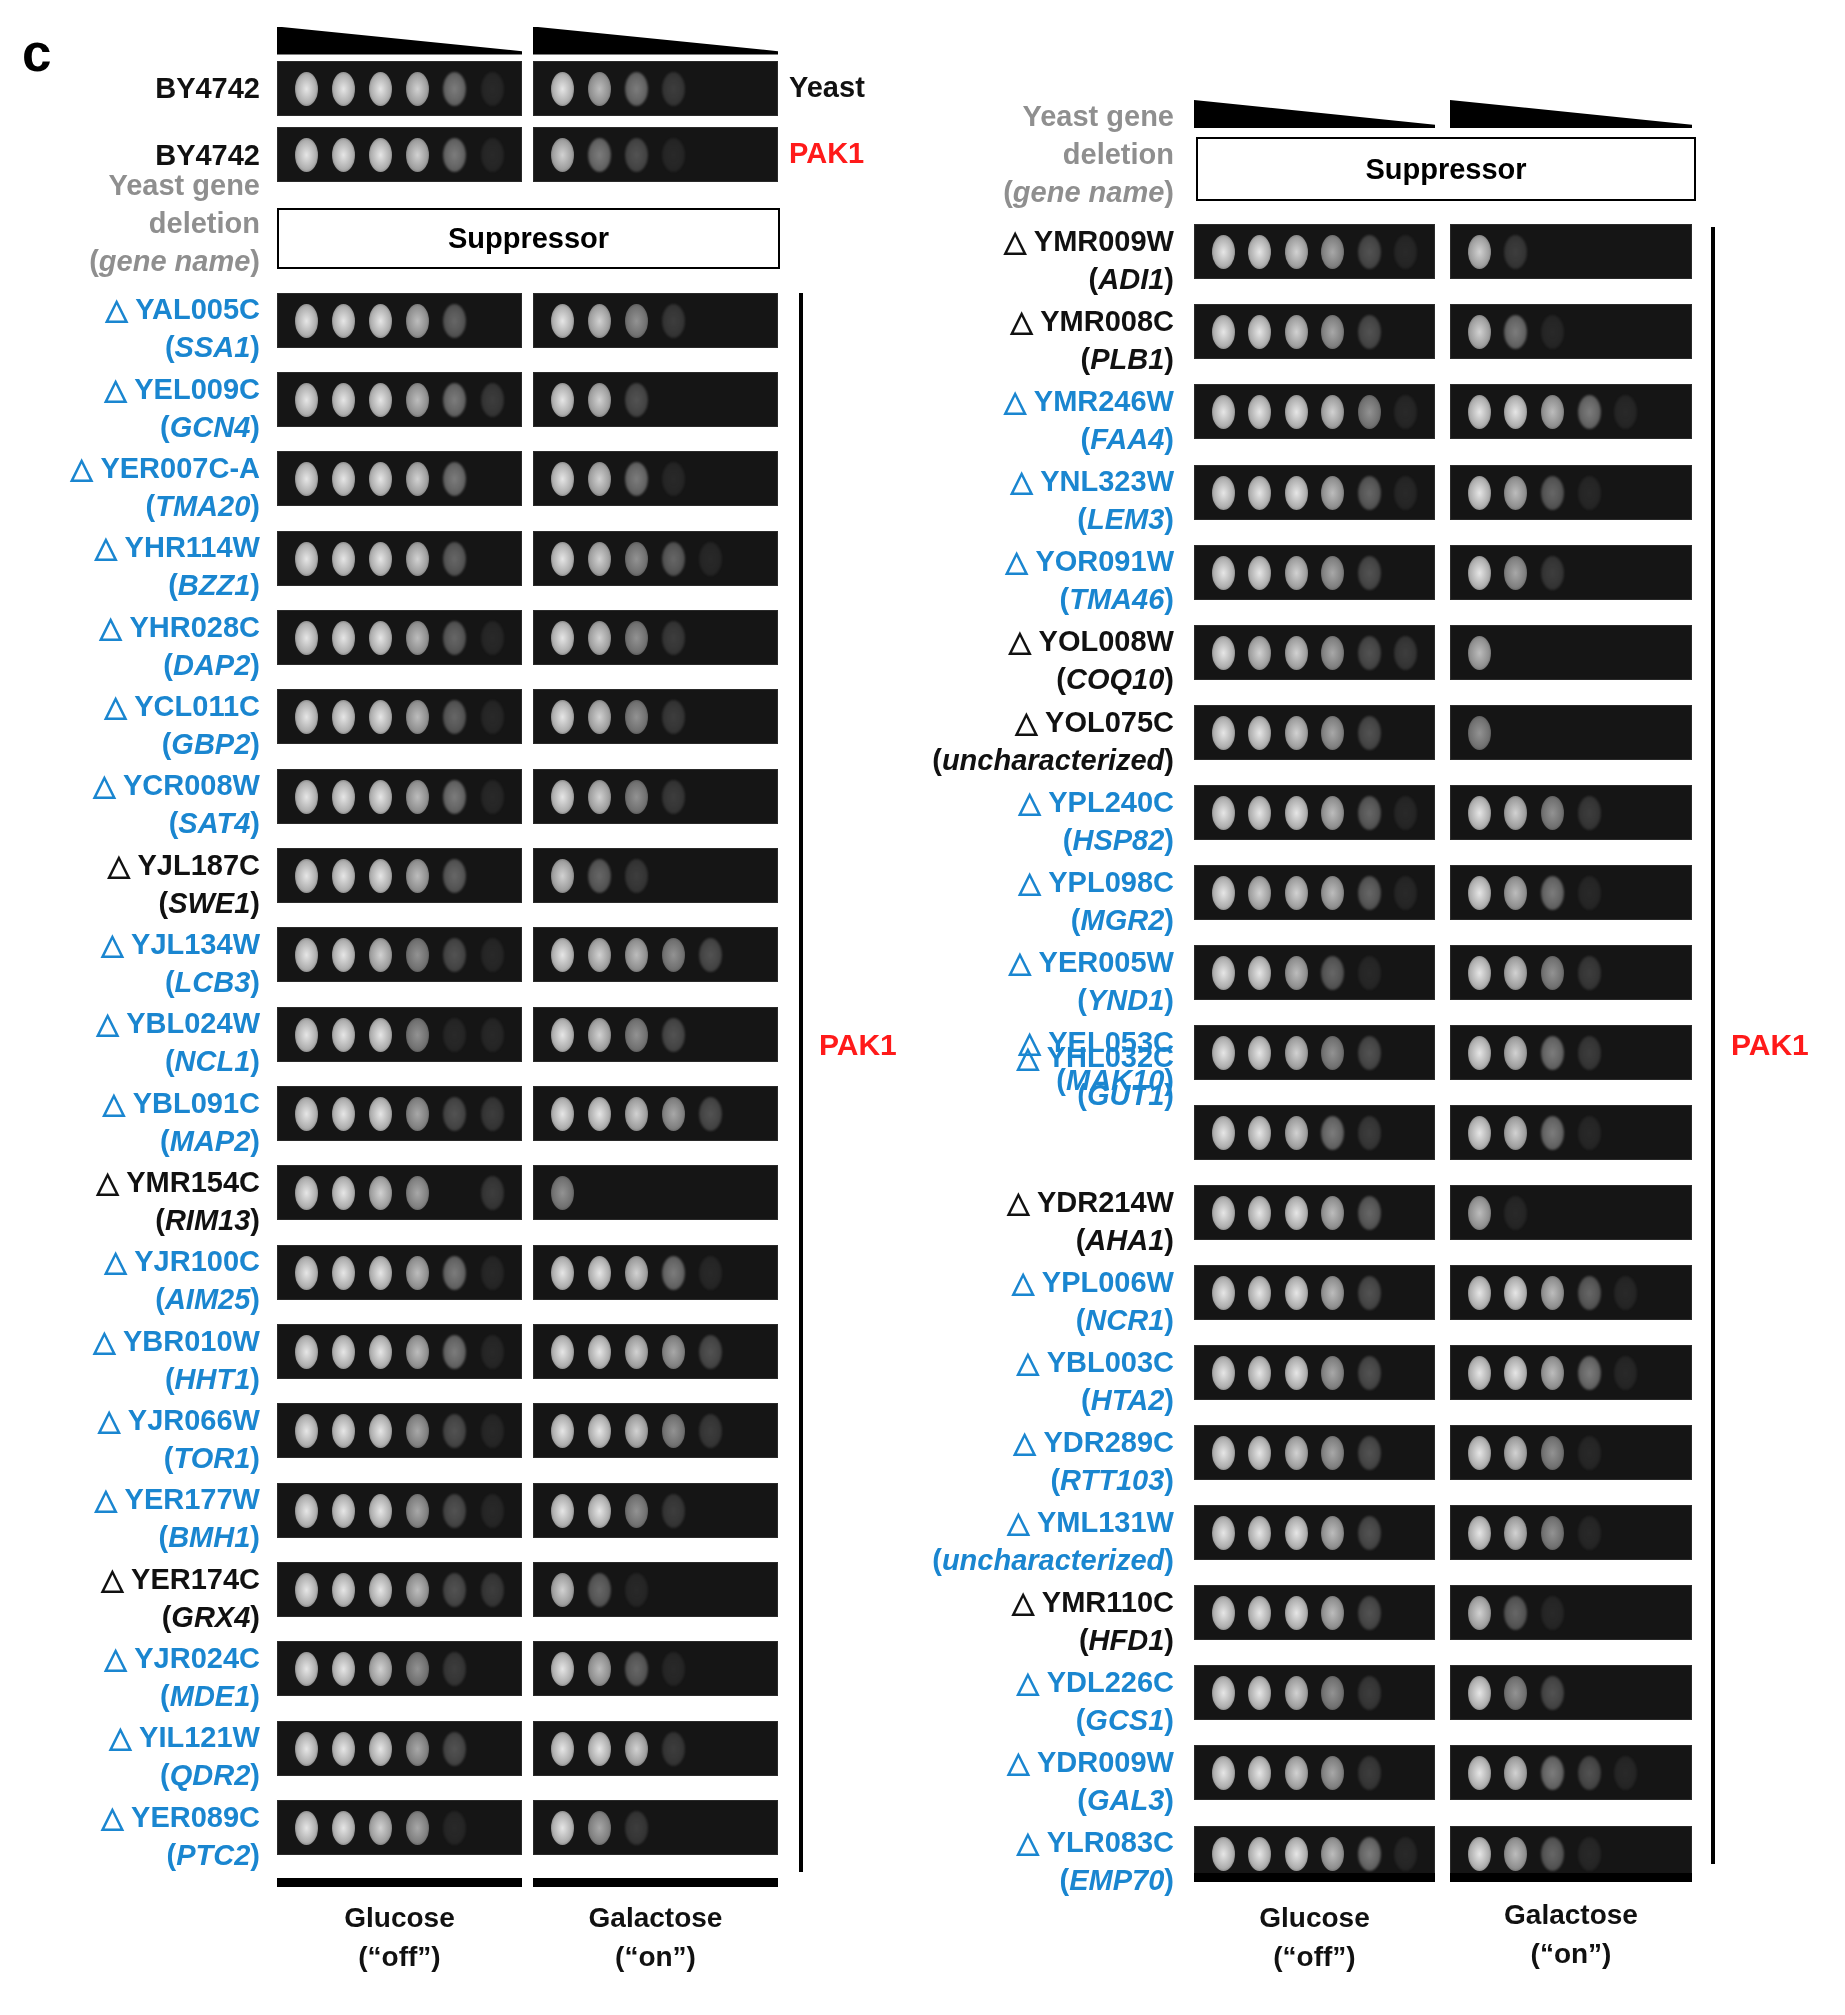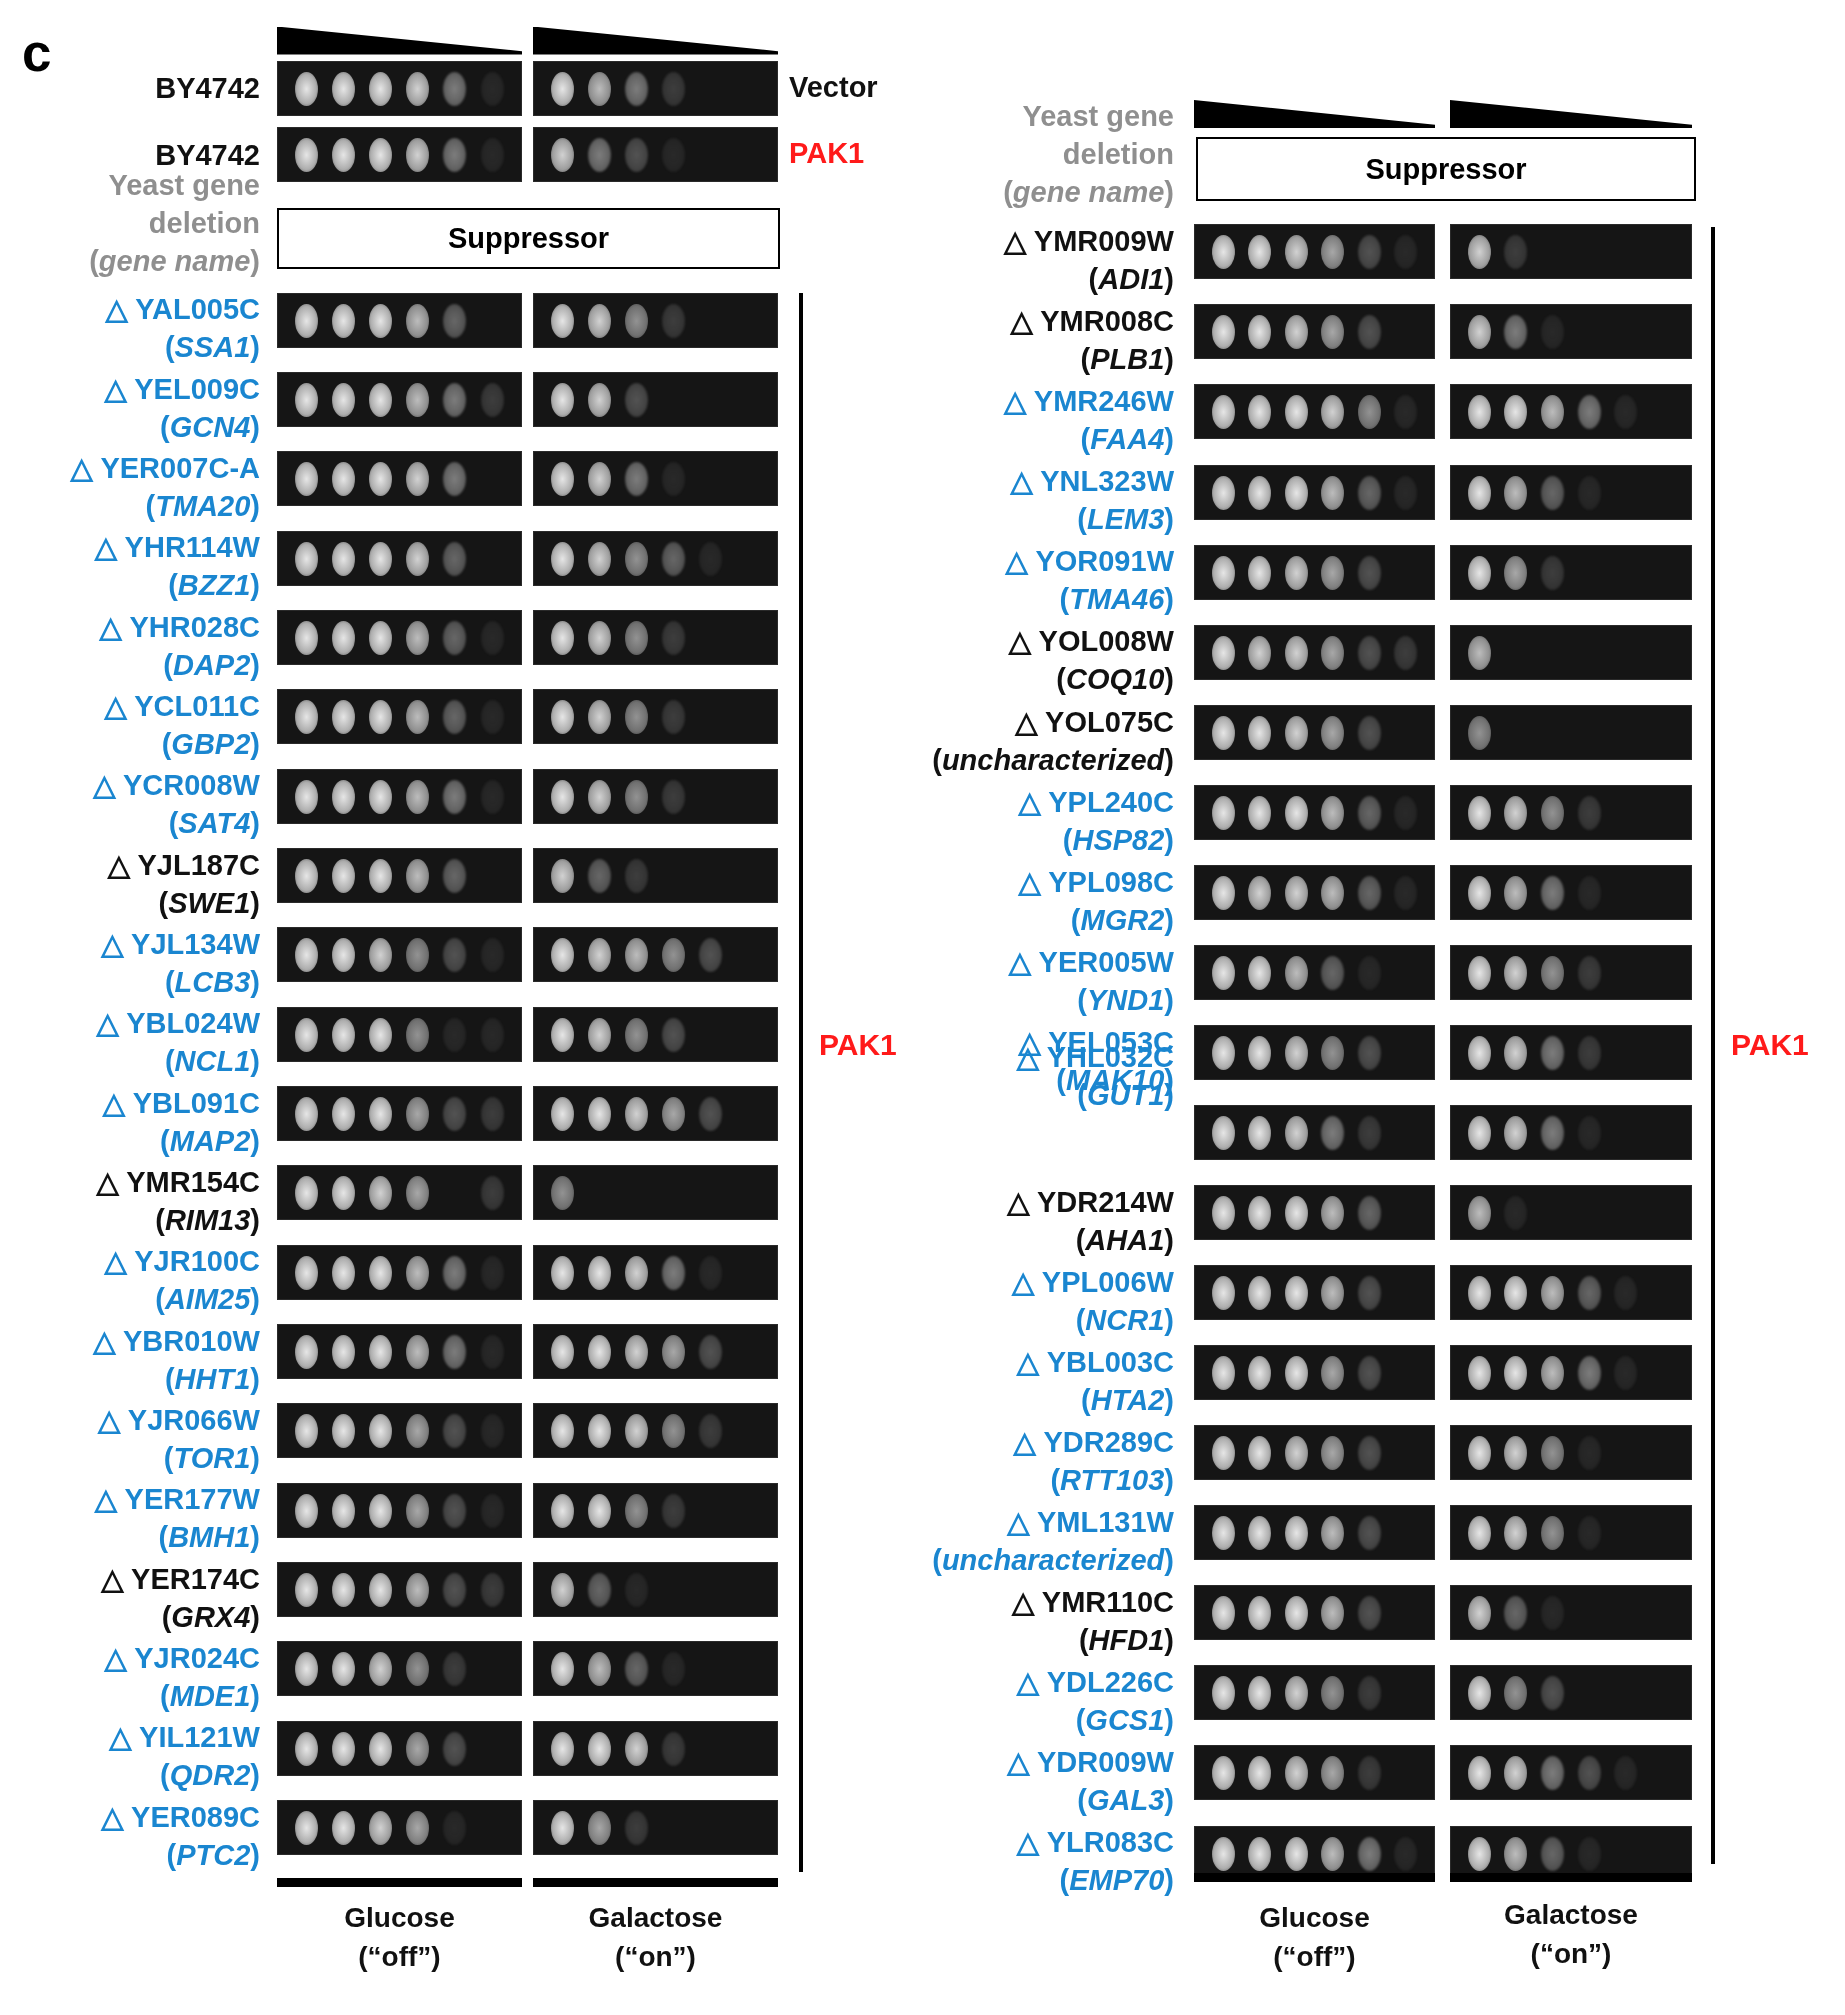--- a/index.html
+++ b/index.html
@@ -43,21 +43,21 @@
         <div class="spot" style="left: 166px; top: 10.5px; width: 23px; height: 34px; background: radial-gradient(rgba(230, 230, 230, 0.5) 0%, rgba(190, 190, 190, 0.45) 60%, rgba(120, 120, 120, 0.2) 100%); filter: blur(0.8px);"></div>
         <div class="spot" style="left: 204px; top: 10.5px; width: 23px; height: 34px; background: radial-gradient(rgba(230, 230, 230, 0.1) 0%, rgba(190, 190, 190, 0.09) 60%, rgba(120, 120, 120, 0.04) 100%); filter: blur(0.8px);"></div>
       </div>
       <div class="plate" style="left: 533px; top: 61px; width: 245px; height: 55px;">
         <div class="spot" style="left: 18px; top: 10.5px; width: 23px; height: 34px; background: radial-gradient(rgb(230, 230, 230) 0%, rgba(190, 190, 190, 0.9) 60%, rgba(120, 120, 120, 0.4) 100%);"></div>
         <div class="spot" style="left: 55px; top: 10.5px; width: 23px; height: 34px; background: radial-gradient(rgba(230, 230, 230, 0.8) 0%, rgba(190, 190, 190, 0.72) 60%, rgba(120, 120, 120, 0.32) 100%);"></div>
         <div class="spot" style="left: 92px; top: 10.5px; width: 23px; height: 34px; background: radial-gradient(rgba(230, 230, 230, 0.5) 0%, rgba(190, 190, 190, 0.45) 60%, rgba(120, 120, 120, 0.2) 100%); filter: blur(0.8px);"></div>
         <div class="spot" style="left: 129px; top: 10.5px; width: 23px; height: 34px; background: radial-gradient(rgba(230, 230, 230, 0.2) 0%, rgba(190, 190, 190, 0.18) 60%, rgba(120, 120, 120, 0.08) 100%); filter: blur(0.8px);"></div>
       </div>
       <div class="lbl black" style="right: 1585px; top: 69px;">BY4742</div>
-      <div class="side-label black" style="left: 789px; top: 71px; font-size: 29px;">Vector</div>
+      <div class="side-label black" style="left: 789px; top: 71px; font-size: 29px;">Yeast</div>
       <div class="plate" style="left: 277px; top: 127px; width: 245px; height: 55px;">
         <div class="spot" style="left: 18px; top: 10.5px; width: 23px; height: 34px; background: radial-gradient(rgb(230, 230, 230) 0%, rgba(190, 190, 190, 0.9) 60%, rgba(120, 120, 120, 0.4) 100%);"></div>
         <div class="spot" style="left: 55px; top: 10.5px; width: 23px; height: 34px; background: radial-gradient(rgb(230, 230, 230) 0%, rgba(190, 190, 190, 0.9) 60%, rgba(120, 120, 120, 0.4) 100%);"></div>
         <div class="spot" style="left: 92px; top: 10.5px; width: 23px; height: 34px; background: radial-gradient(rgb(230, 230, 230) 0%, rgba(190, 190, 190, 0.9) 60%, rgba(120, 120, 120, 0.4) 100%);"></div>
         <div class="spot" style="left: 129px; top: 10.5px; width: 23px; height: 34px; background: radial-gradient(rgba(230, 230, 230, 0.9) 0%, rgba(190, 190, 190, 0.81) 60%, rgba(120, 120, 120, 0.36) 100%);"></div>
         <div class="spot" style="left: 166px; top: 10.5px; width: 23px; height: 34px; background: radial-gradient(rgba(230, 230, 230, 0.5) 0%, rgba(190, 190, 190, 0.45) 60%, rgba(120, 120, 120, 0.2) 100%); filter: blur(0.8px);"></div>
         <div class="spot" style="left: 204px; top: 10.5px; width: 23px; height: 34px; background: radial-gradient(rgba(230, 230, 230, 0.1) 0%, rgba(190, 190, 190, 0.09) 60%, rgba(120, 120, 120, 0.04) 100%); filter: blur(0.8px);"></div>
       </div>
       <div class="plate" style="left: 533px; top: 127px; width: 245px; height: 55px;">
         <div class="spot" style="left: 18px; top: 10.5px; width: 23px; height: 34px; background: radial-gradient(rgba(230, 230, 230, 0.9) 0%, rgba(190, 190, 190, 0.81) 60%, rgba(120, 120, 120, 0.36) 100%);"></div>

